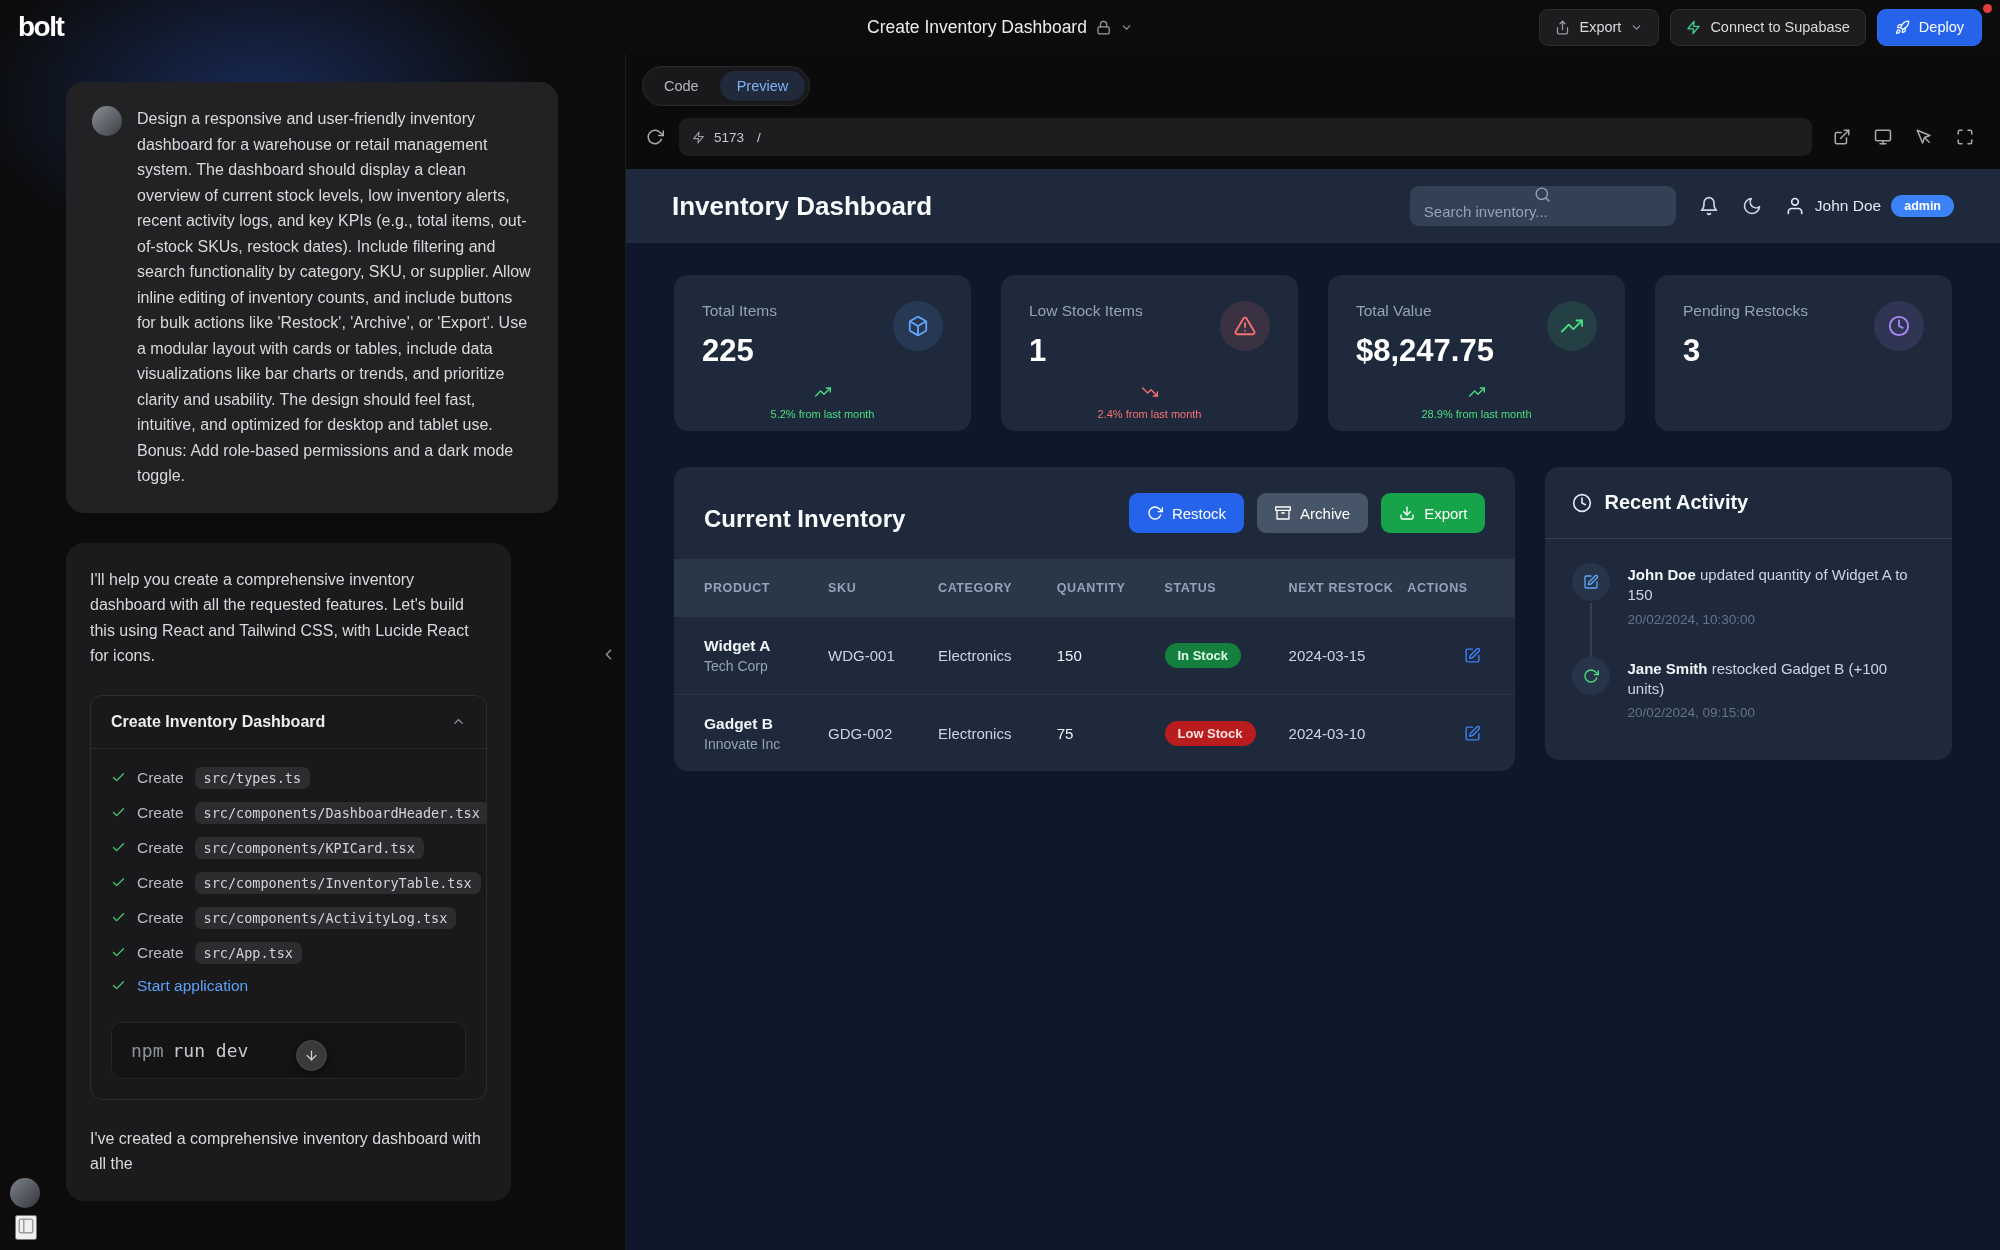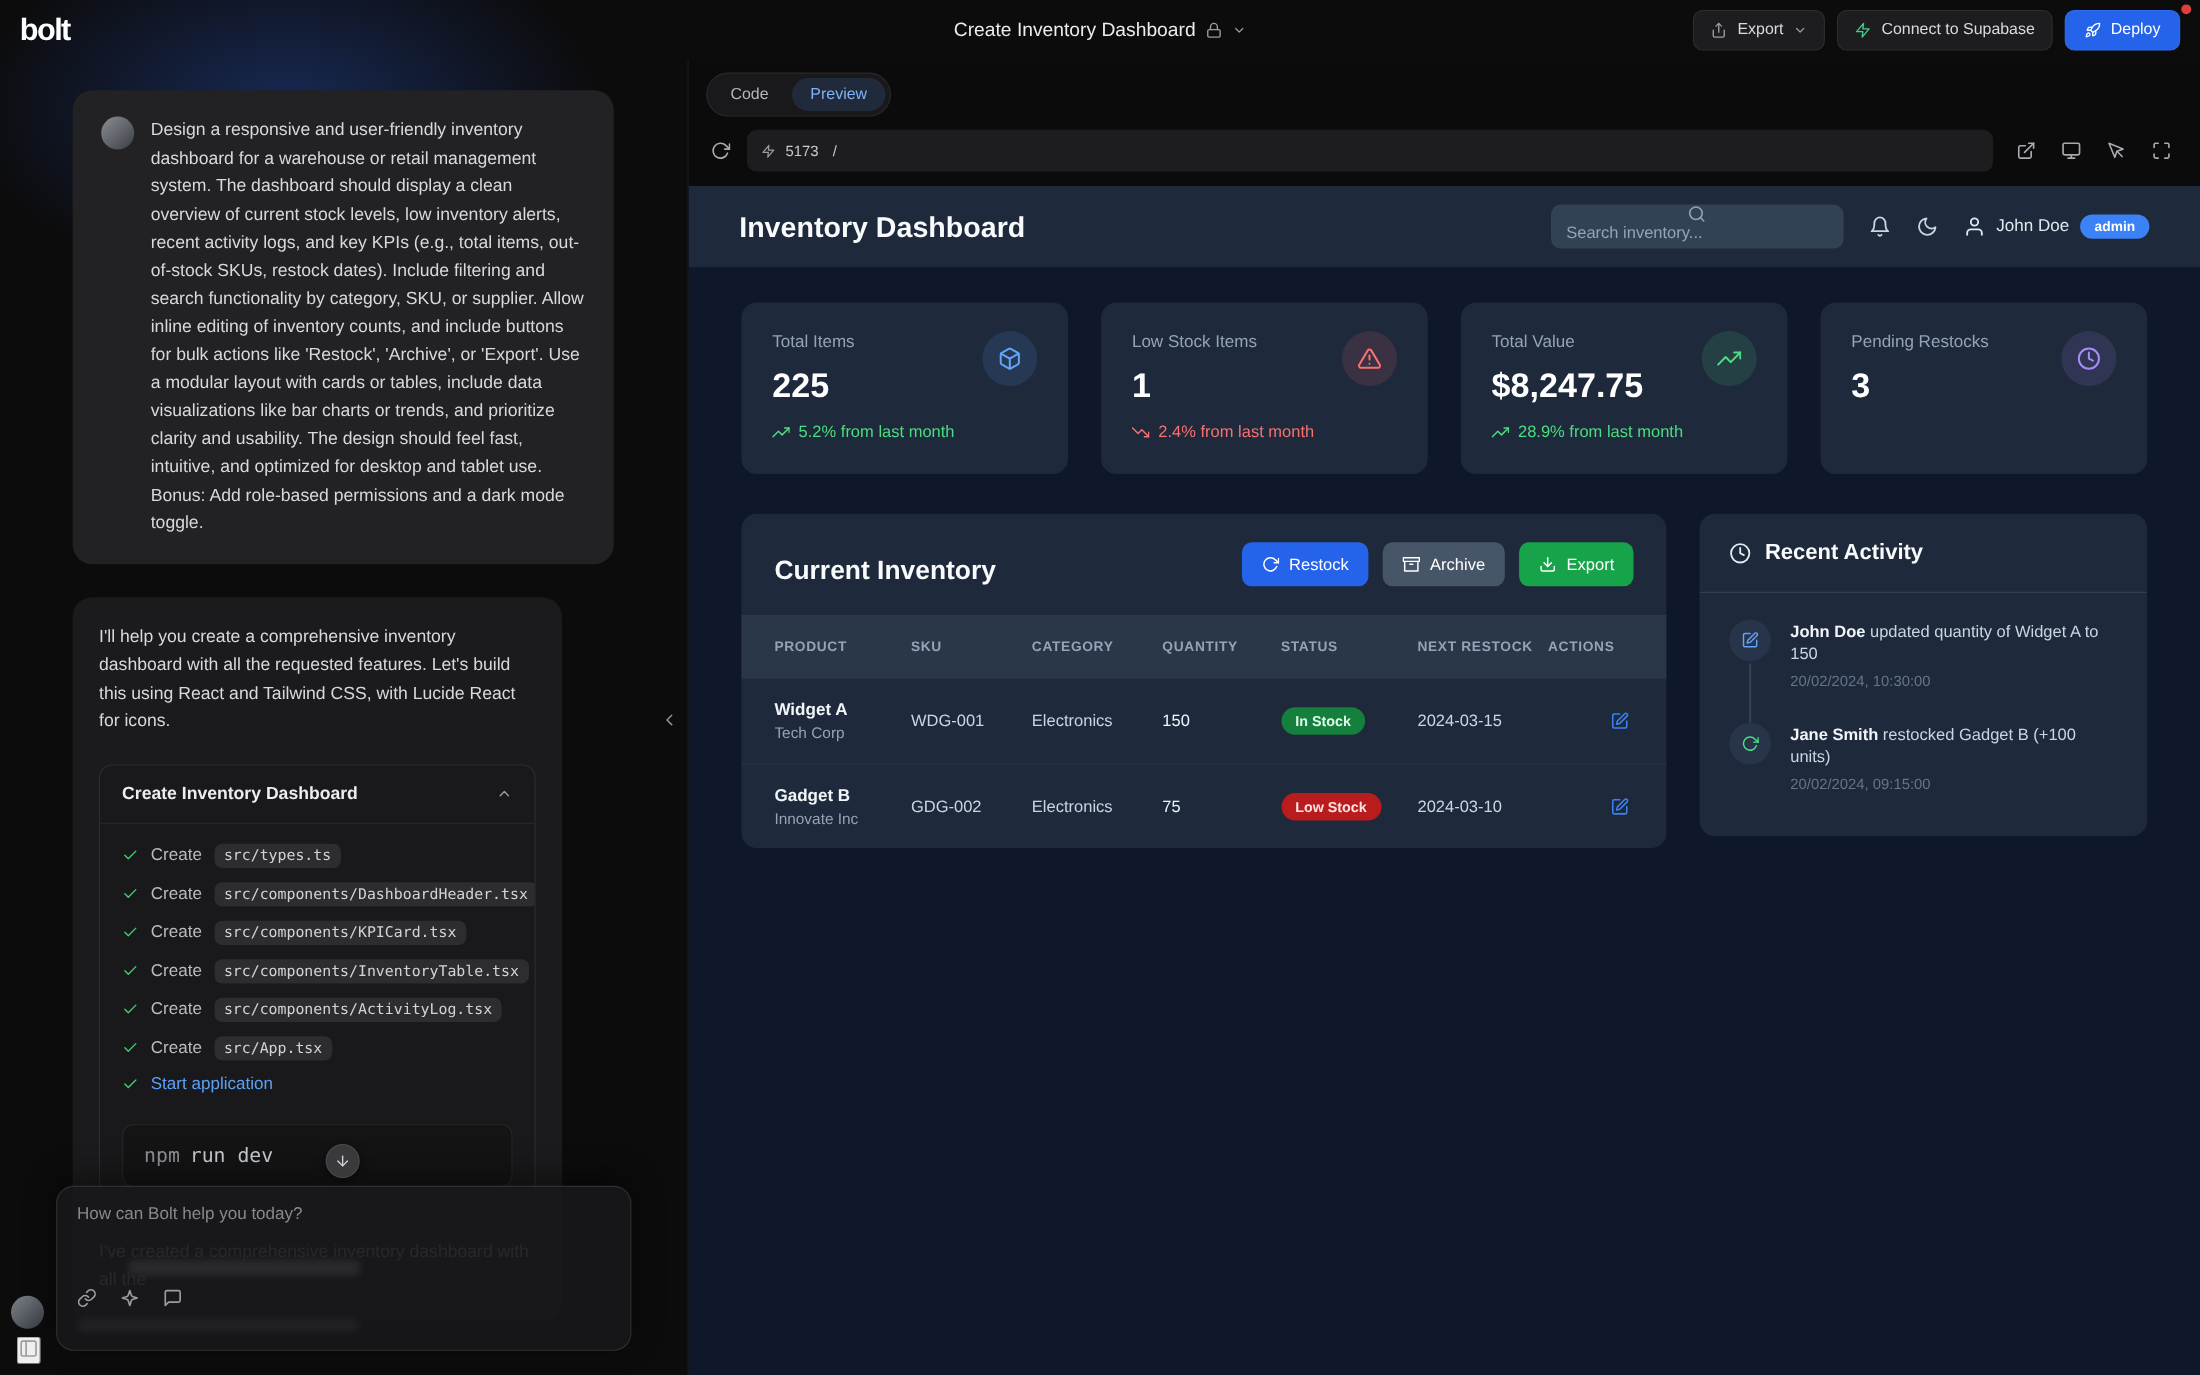--- a/index.html
+++ b/index.html
@@ -87,21 +87,21 @@
   .search-box input::placeholder { color:#94a3b8; }
   .hdr-ic { color:#cbd5e1; background:none; border:none; display:flex; }
   .user-cluster { display:flex; align-items:center; gap:10px; background:none; border:none; color:#e2e8f0; }
   .user-name { font-size:15.5px; color:#e2e8f0; }
   .role-badge { background:#3b82f6; color:#fff; font-size:12.5px; font-weight:600; padding:4px 13px; border-radius:999px; }
 
   .kpi-row { display:flex; gap:30px; padding:32px 48px 0; }
   .kpi { flex:1; position:relative; background:#1e293b; border-radius:14px; padding:27px 28px; height:156px; }
   .kpi-label { font-size:15.5px; color:#94a3b8; }
   .kpi-value { margin-top:13px; font-size:31px; font-weight:700; color:#ffffff; }
-  .kpi-trend { margin-top:15px; font-size:15px; display:flex; align-items:center; gap:8px; }
+  .kpi-trend { margin-top:15px; font-size:11px; display:flex; align-items:center; gap:8px;flex-direction:column; }
   .kpi-trend.up { color:#4ade80; } .kpi-trend.down { color:#f87171; }
   .kwrap { position:absolute; top:26px; right:28px; width:50px; height:50px; border-radius:50%; display:flex; align-items:center; justify-content:center; }
   .kwrap.blue { background:rgba(96,165,250,.13); color:#60a5fa; }
   .kwrap.red { background:rgba(248,113,113,.13); color:#f87171; }
   .kwrap.green { background:rgba(74,222,128,.13); color:#4ade80; }
   .kwrap.purple { background:rgba(167,139,250,.13); color:#a78bfa; }
 
   .content-row { display:flex; gap:30px; padding:36px 48px; align-items:flex-start; }
   .inv-card { flex:2.07; background:#1e293b; border-radius:14px; overflow:hidden; }
   .inv-head { display:flex; align-items:flex-end; justify-content:space-between; padding:26px 30px; }
@@ -290,43 +290,20 @@
 
     <button class="scroll-btn">
       <span class="ic ic-15">
           <svg viewBox="0 0 24 24" fill="none" stroke="currentColor" stroke-width="2" stroke-linecap="round" stroke-linejoin="round">
             <line x1="12" y1="5" x2="12" y2="19"></line>
             <polyline points="19 12 12 19 5 12"></polyline>
           </svg>
         </span>
     </button>
 
-    <div class="chat-input">
-      <textarea placeholder="How can Bolt help you today?" style=""></textarea>
-      <div class="blur-a"></div>
-      <div class="input-icons">
-        <span class="ic ic-18">
-            <svg viewBox="0 0 24 24" fill="none" stroke="currentColor" stroke-width="2" stroke-linecap="round" stroke-linejoin="round">
-              <path d="M10 13a5 5 0 0 0 7.54.54l3-3a5 5 0 0 0-7.07-7.07l-1.72 1.71"></path>
-              <path d="M14 11a5 5 0 0 0-7.54-.54l-3 3a5 5 0 0 0 7.07 7.07l1.71-1.71"></path>
-            </svg>
-          </span>
-        <span class="ic ic-18">
-            <svg viewBox="0 0 24 24" fill="none" stroke="currentColor" stroke-width="2" stroke-linecap="round" stroke-linejoin="round">
-              <path d="M12 3l1.9 5.8a2 2 0 0 0 1.3 1.3L21 12l-5.8 1.9a2 2 0 0 0-1.3 1.3L12 21l-1.9-5.8a2 2 0 0 0-1.3-1.3L3 12l5.8-1.9a2 2 0 0 0 1.3-1.3Z"></path>
-            </svg>
-          </span>
-        <span class="ic ic-18">
-            <svg viewBox="0 0 24 24" fill="none" stroke="currentColor" stroke-width="2" stroke-linecap="round" stroke-linejoin="round">
-              <path d="M21 15a2 2 0 0 1-2 2H7l-4 4V5a2 2 0 0 1 2-2h14a2 2 0 0 1 2 2z"></path>
-            </svg>
-          </span>
-      </div>
-      <div class="blur-b"></div>
-    </div>
 
     <div class="corner-avatar"></div>
     <button class="corner-panel">
       <span class="ic ic-18">
           <svg viewBox="0 0 24 24" fill="none" stroke="currentColor" stroke-width="2" stroke-linecap="round" stroke-linejoin="round">
             <rect x="3" y="3" width="18" height="18" rx="2"></rect>
             <line x1="9" y1="3" x2="9" y2="21"></line>
           </svg>
         </span>
     </button>

